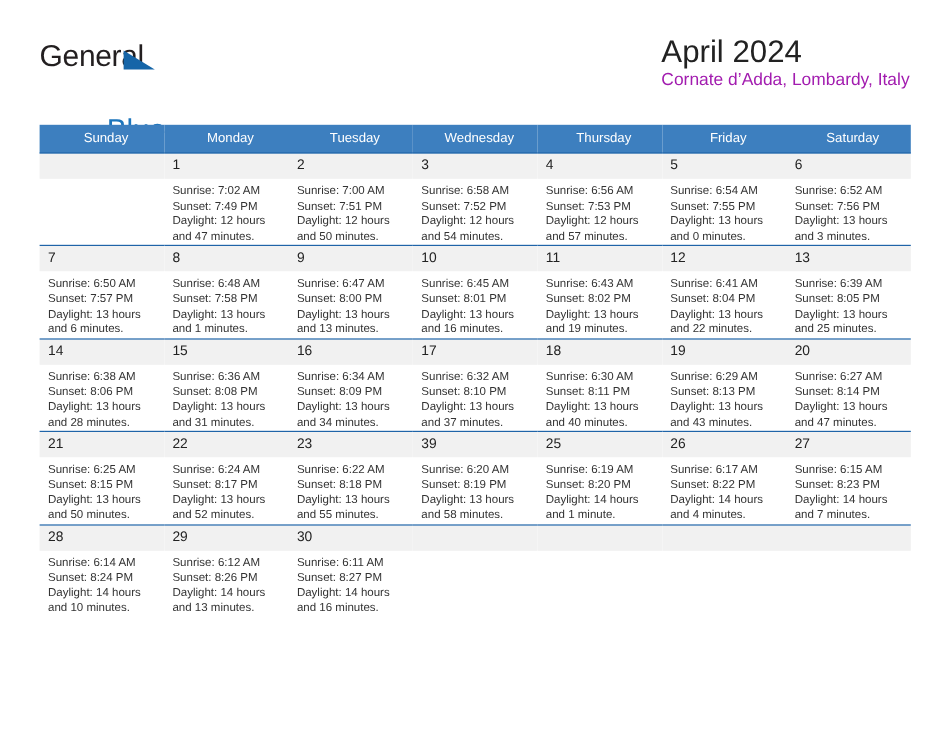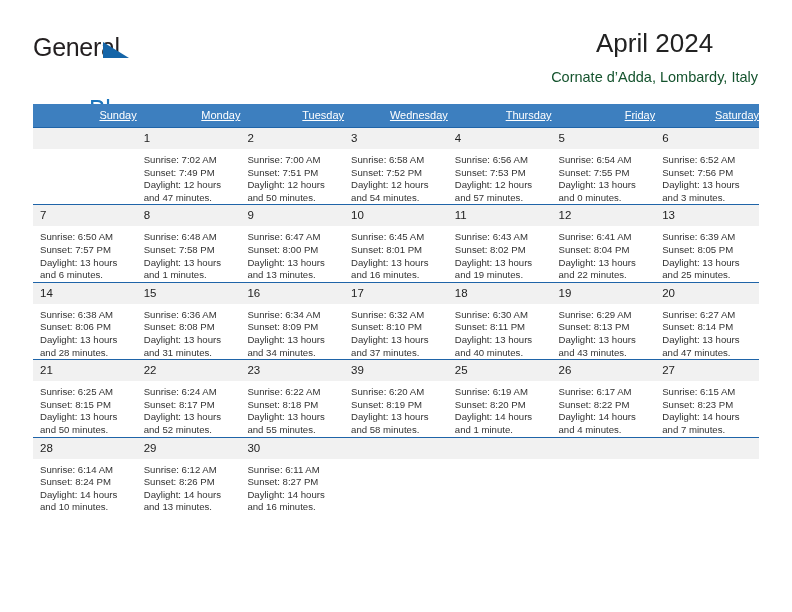--- a/index.html
+++ b/index.html
@@ -62,56 +62,54 @@
     letter-spacing: -0.3px;
     color: #1c75bc;
     font-family: "Liberation Sans", sans-serif;
     margin-top: 40px;
   }
 
   .title-block {
     position: absolute;
     right: 34px;
     top: 28px;
-    text-align: center;
+    text-align: left;
   }
   .cal-title {
     font-size: 26px;
     color: #222222;
     line-height: 30px;
     white-space: nowrap;
   }
   .cal-subtitle {
     font-size: 14.5px;
-    color: #14532d;
+    color: #a21caf;
     line-height: 18px;
-    margin-top: 10px;
     white-space: nowrap;
   }
 
   
   .calendar {
     position: absolute;
     left: 33px;
     top: 104px;
     width: 726px;
     border-collapse: collapse;
     table-layout: fixed;
   }
   .calendar th {
     background: #3d7fbf;
     color: #ffffff;
     font-size: 11px;
     font-weight: normal;
-    text-align: right;
+    text-align: center;
     padding: 5px 0 5px 7px;
     height: 11px;
     line-height: 13px;
     border: none;
-    text-decoration: underline;
   }
   .calendar td {
     vertical-align: top;
     padding: 0;
     border: none;
     border-top: 1.4px solid #1f64a8;
     background: #ffffff;
     height: 74px;
   }
   .daynum {

